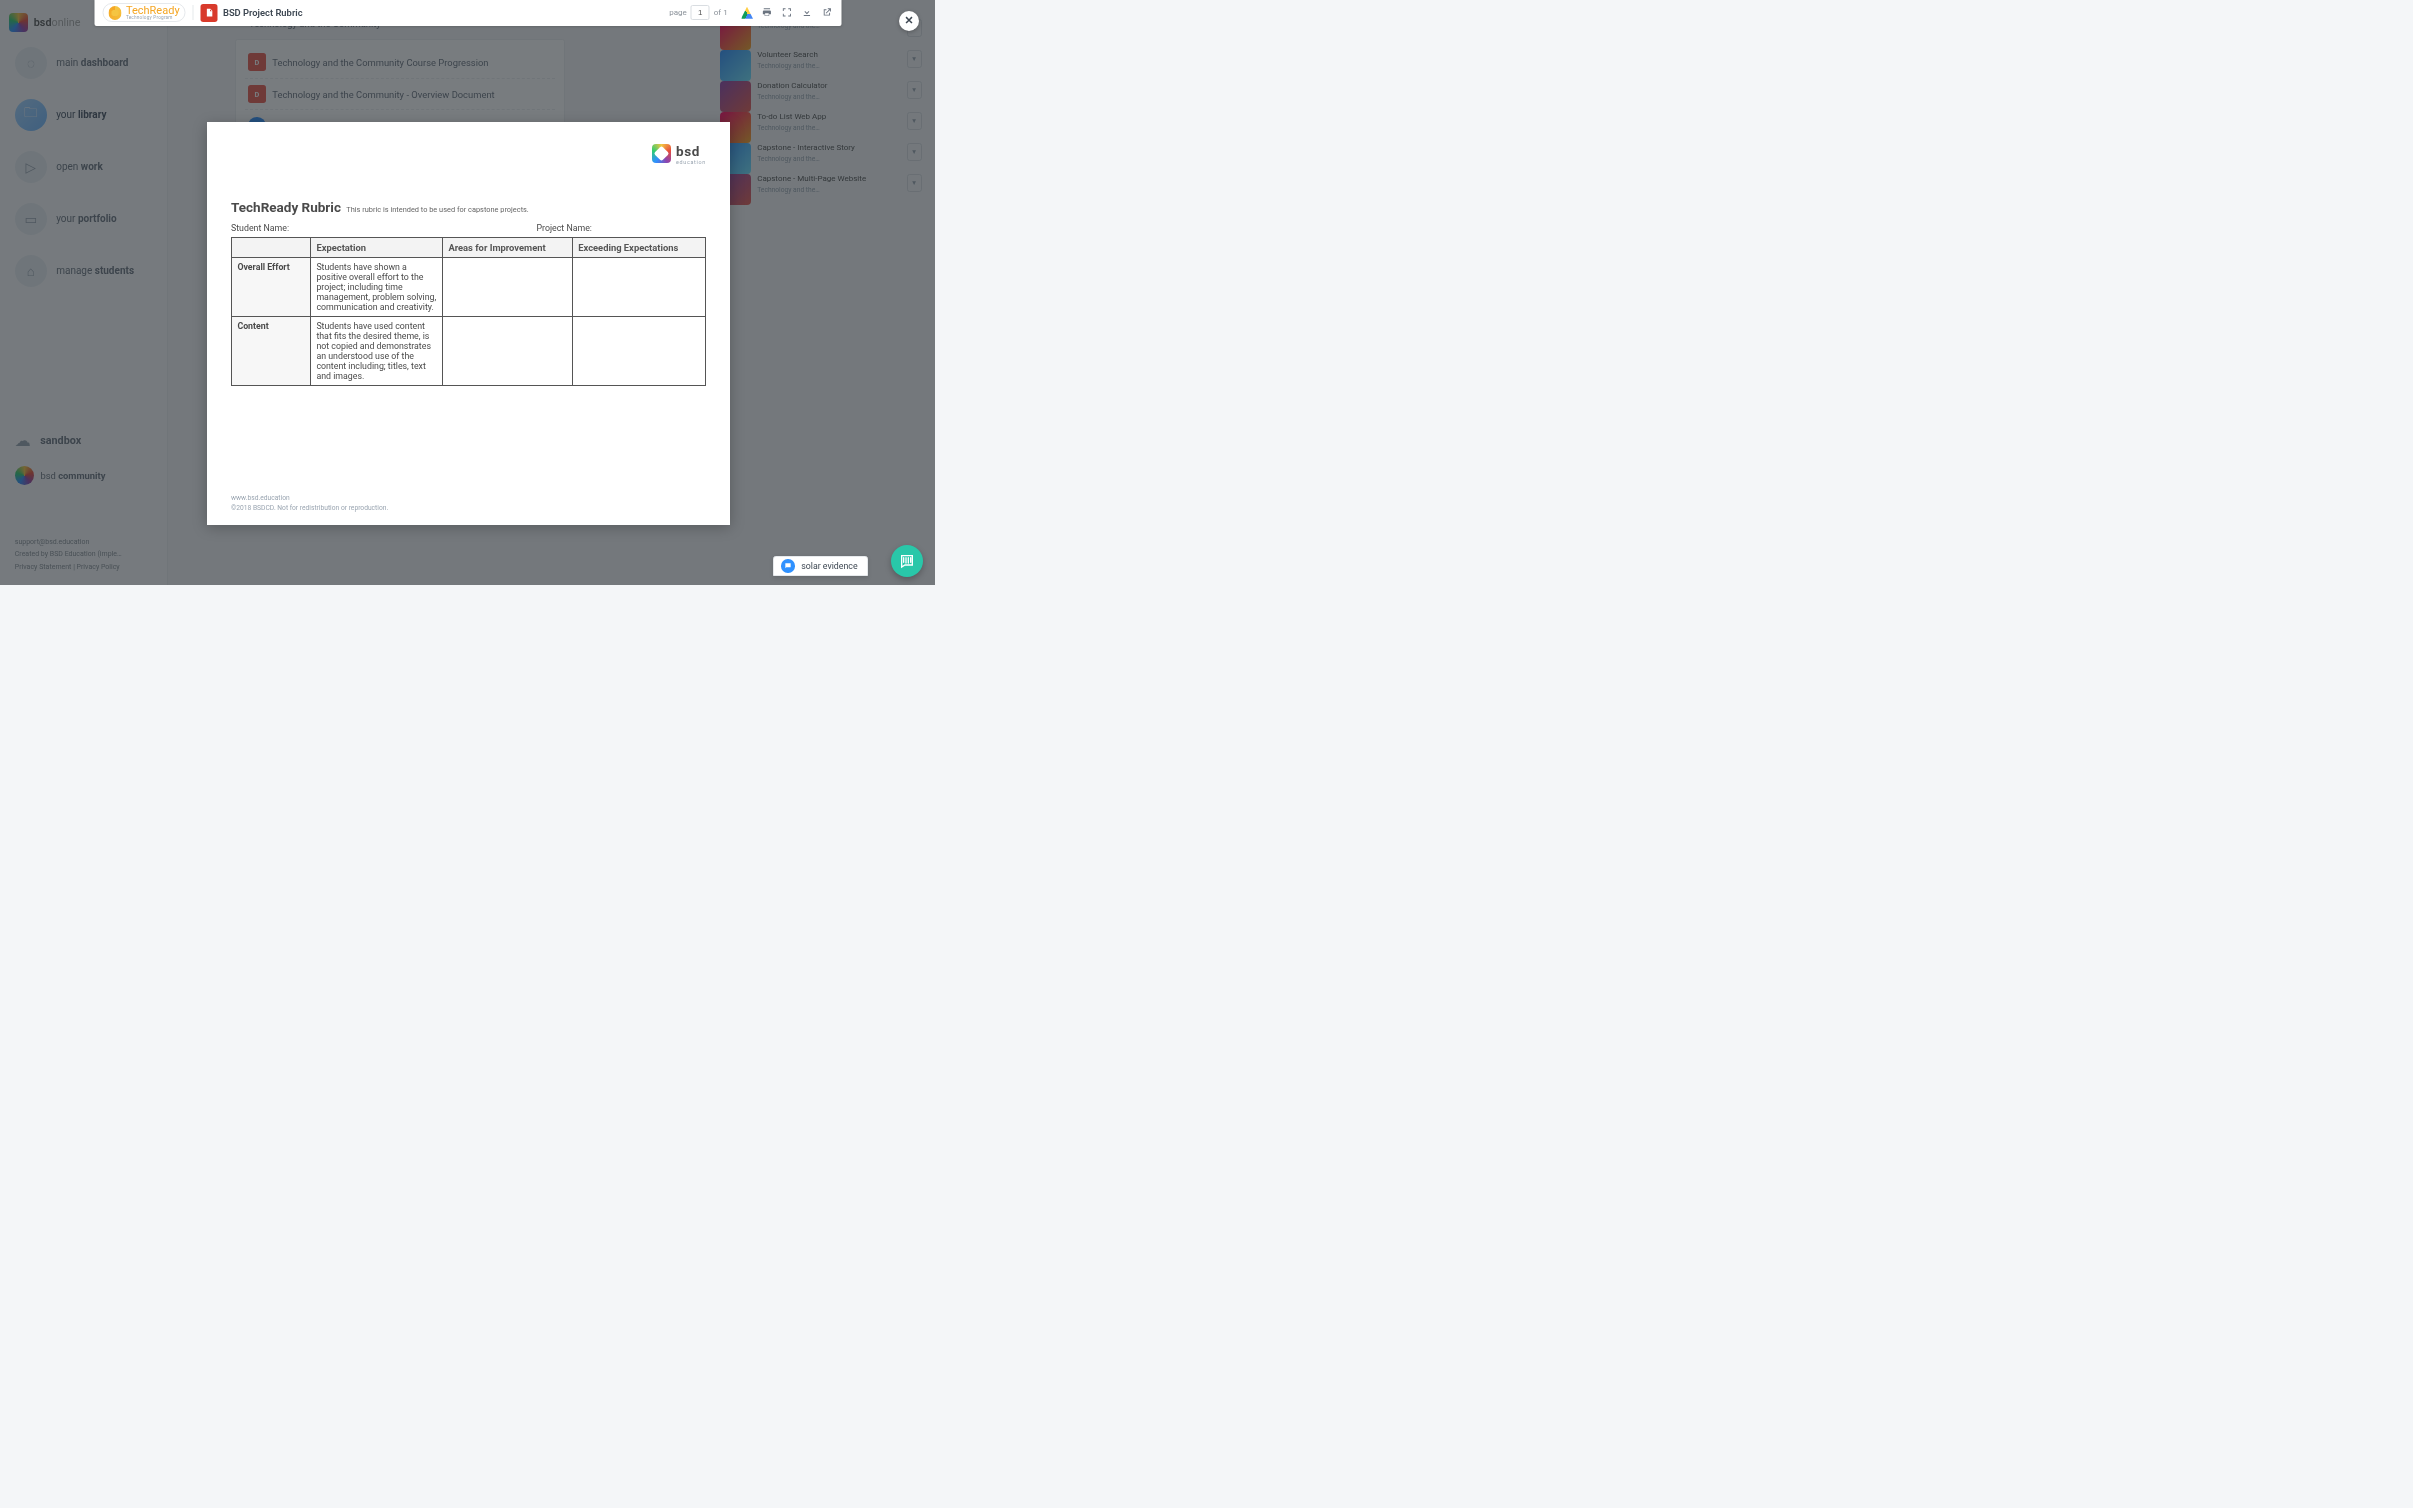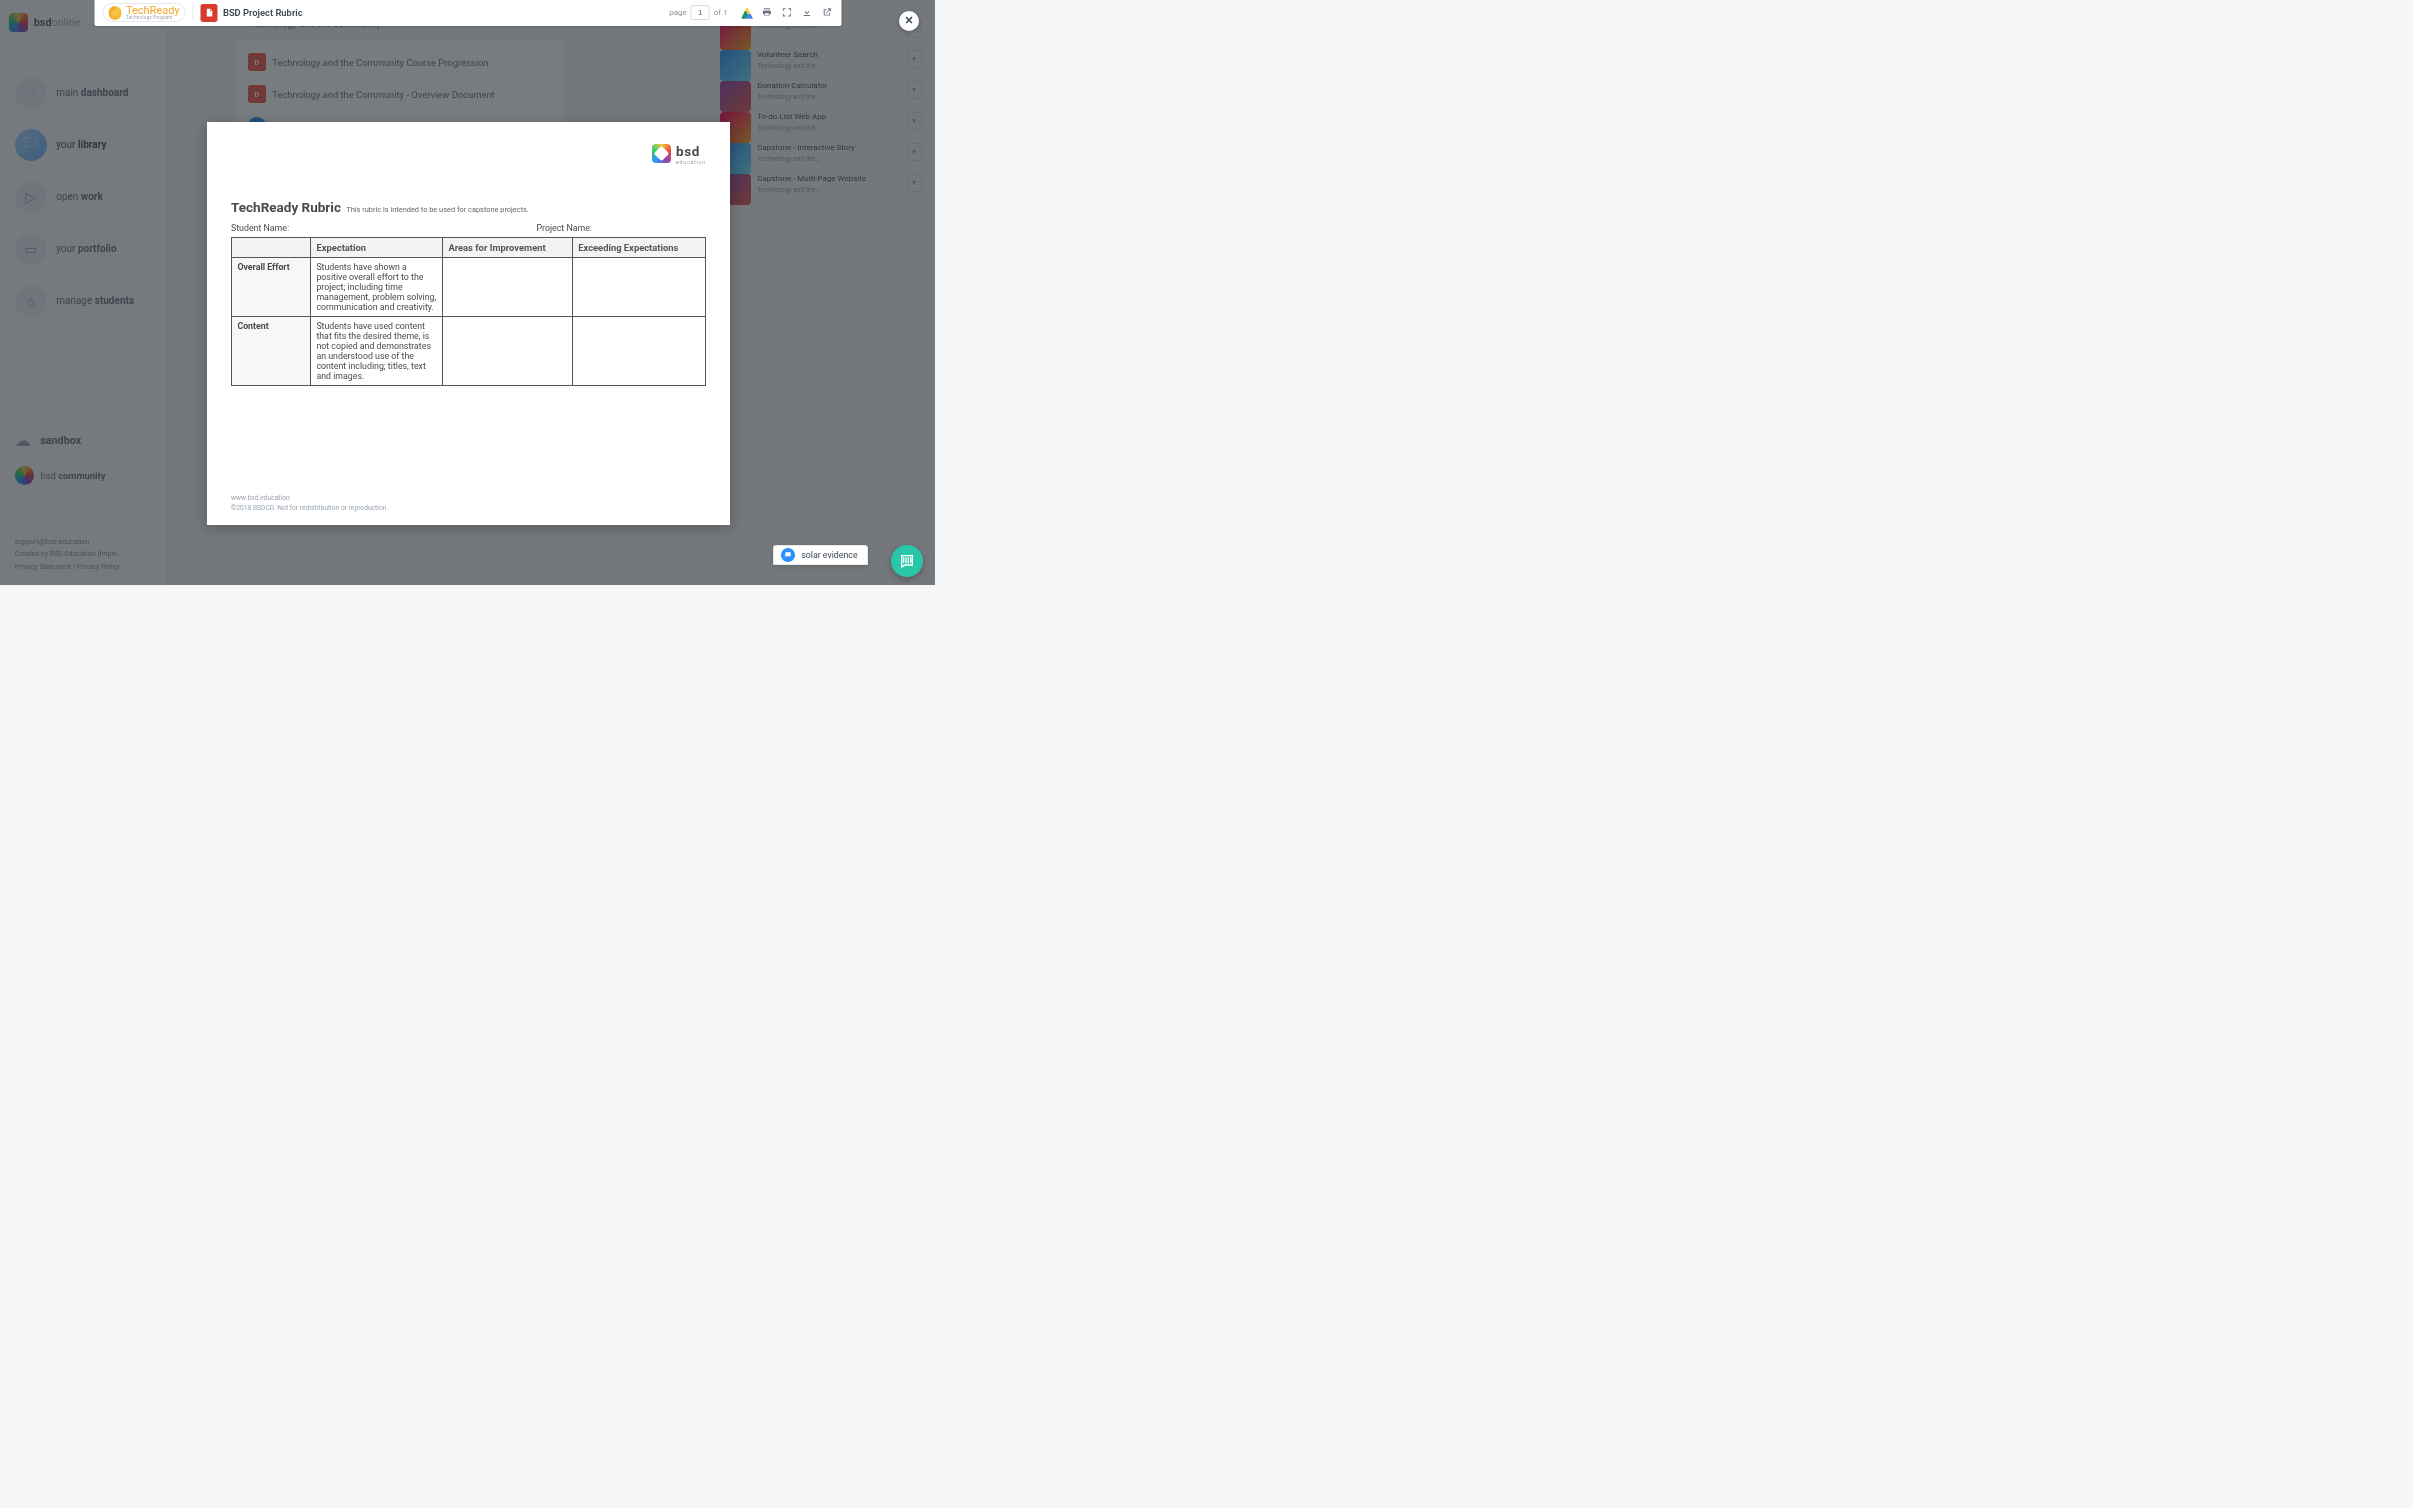--- a/index.html
+++ b/index.html
@@ -34,21 +34,21 @@
     display:flex;
     filter: none;
   }
   .sidebar {
     width: var(--sidebar-w);
     background: #fafbfc;
     padding: 12px 9.4px;
     display:flex; flex-direction:column; gap:4px;
     border-right:0.7px solid #eceef0;
   }
-  .logo-row { display:flex; align-items:center; gap:5.4px; height:21.5px; margin-bottom:31px;}
+  .logo-row { display:flex; align-items:center; gap:5.4px; height:21.5px; margin-bottom:1px;}
   .logo-mark {
     width:19px;height:19px;border-radius:4px;
     background: conic-gradient(from 0deg,#f5c542,#e64c3c,#8e44ad,#2f91ff,#2ecc71,#f5c542);
   }
   .logo-text { font-weight:600; color:#555; font-size:10.8px;}
   .logo-text .light { font-weight:400; color:#aaa;}
   .nav-item {
     display:flex; align-items:center; gap:9.4px;
     padding:8px 5.4px;
     border-radius:4px;
@@ -227,21 +227,21 @@
     font-weight:700;
     width:79px;
     color:#4a4a4a;
   }
   .col-exp { width:132px;}
   .doc-footer { margin-top:auto; font-size:6.7px; color:#9aa5b1; line-height:1.6;}
 
   
   .chat-pill {
     position:absolute;
-    bottom:20px; right:67px;
+    bottom:9px; right:67px;
     height:20px;
     background:#fff;
     border:0.7px solid #e6e9ec;
     border-radius:2.7px 2.7px 0 0;
     display:flex;align-items:center;gap:6.7px;
     padding:0 9.4px 0 6.7px;
     box-shadow:0 1.3px 4px rgba(0,0,0,0.12);
     font-size:8.8px;color:#3d4752;
   }
   .chat-pill .bub{

